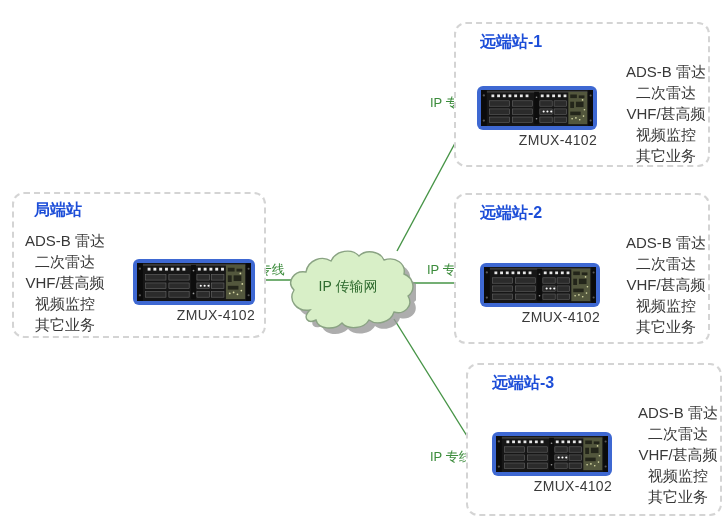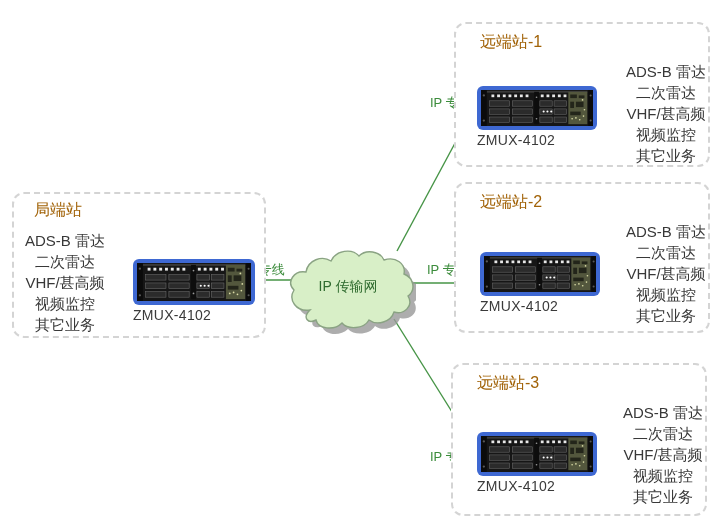--- a/index.html
+++ b/index.html
@@ -6,44 +6,44 @@
   .canvas{
     position:relative;width:726px;height:522px;background:#ffffff;
     font-family:"Liberation Sans","DejaVu Sans",sans-serif;overflow:hidden;
   }
   .station-box{
     position:absolute;border:2px dashed #d4d4d4;border-radius:12px;background:#ffffff;
     box-sizing:border-box;
   }
   .box-central{left:12px;top:192px;width:254px;height:146px;}
   .box-r1{left:454px;top:22px;width:256px;height:145px;}
-  .box-r2{left:454px;top:182px;width:256px;height:151px;}
-  .box-r3{left:451px;top:363px;width:256px;height:153px;}
+  .box-r2{left:454px;top:193px;width:256px;height:151px;}
+  .box-r3{left:466px;top:363px;width:256px;height:153px;}
   .station-title{
-    position:absolute;font-size:16px;font-weight:normal;color:#a16207;white-space:nowrap;
+    position:absolute;font-size:16px;font-weight:bold;color:#1d4ed8;white-space:nowrap;
   }
   .title-central{left:20px;top:6px;}
   .title-remote{left:24px;top:8px;}
   .services{
     position:absolute;width:94px;text-align:center;font-size:15px;color:#383838;
     line-height:21px;white-space:nowrap;
   }
   .services-central{left:4px;top:36px;}
   .services-remote{left:164px;top:37px;width:92px;}
   .device{
     position:absolute;background:#3e68d2;border-radius:6px;box-sizing:border-box;
     display:flex;align-items:center;justify-content:center;
   }
   .device svg{display:block;}
   .dev-central{left:119px;top:65px;width:122px;height:46px;}
   .dev-r1{left:21px;top:62px;width:120px;height:44px;}
   .dev-r2{left:24px;top:68px;width:120px;height:44px;}
   .dev-r3{left:24px;top:67px;width:120px;height:44px;}
   .device-label{
-    position:absolute;font-size:14px;color:#3a3a3a;font-weight:500;text-align:left;
+    position:absolute;font-size:14px;color:#3a3a3a;font-weight:500;text-align:right;
     white-space:nowrap;letter-spacing:.3px;
   }
   .devlbl-central{left:119px;top:113px;width:122px;}
   .devlbl-r1{left:21px;top:108px;width:120px;}
   .devlbl-r2{left:24px;top:114px;width:120px;}
   .devlbl-r3{left:24px;top:113px;width:120px;}
   .link-label{
     position:absolute;font-size:13px;color:#3c8c3c;white-space:nowrap;line-height:15px;
   }
   .lbl-0{left:243px;top:262px;}

